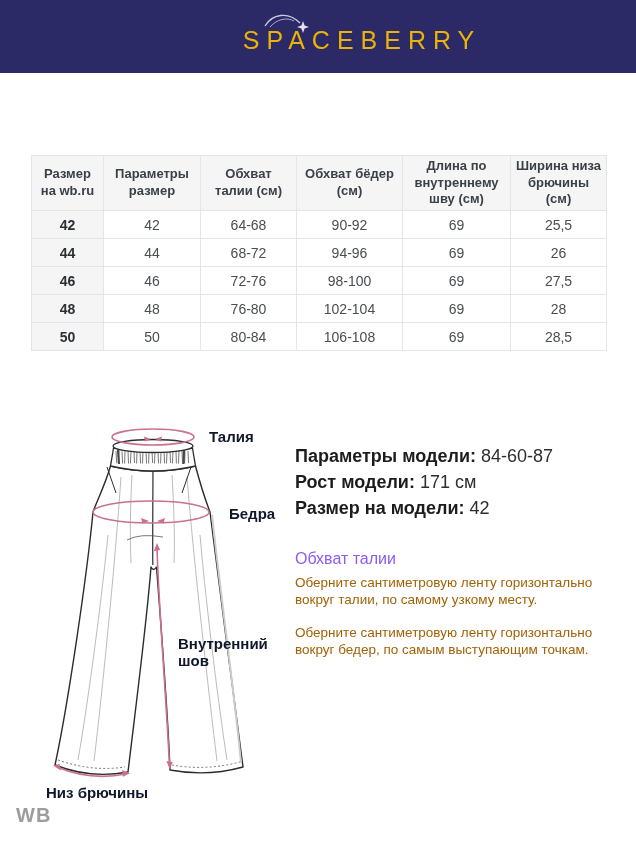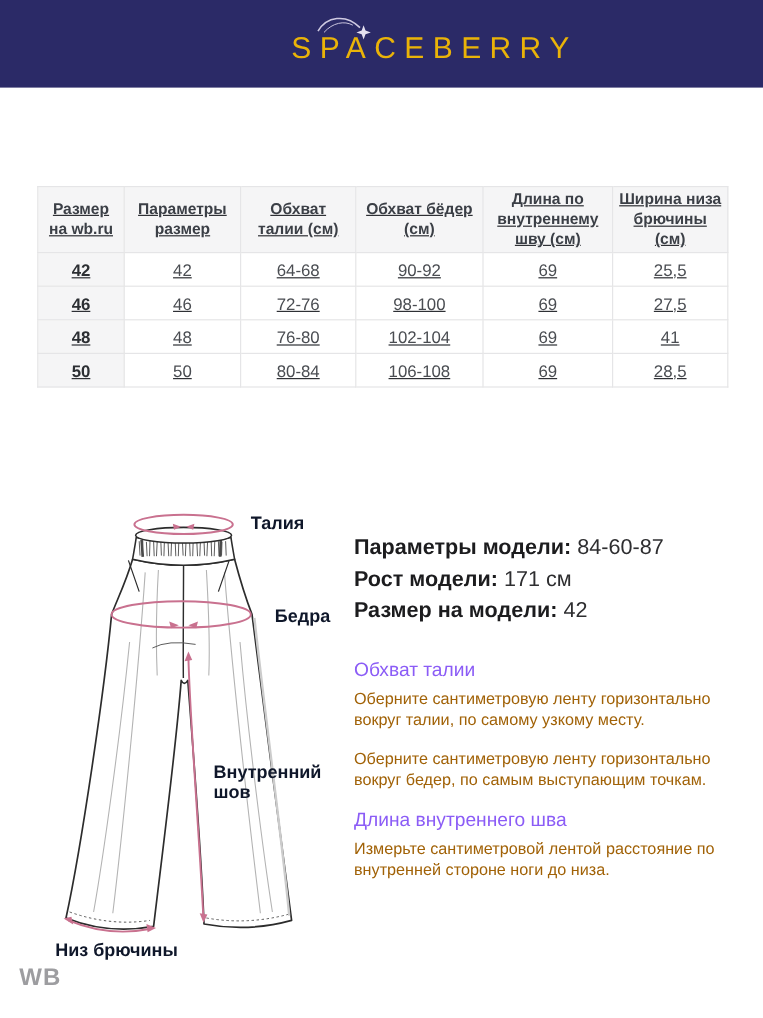--- a/index.html
+++ b/index.html
@@ -9,21 +9,21 @@
   }
   
   .brand-header{position:absolute;left:0;top:0;width:636px;height:73px;background:#2b2a67;}
   .logo-text{
     position:absolute;left:0;top:26px;width:100%;text-align:center;
     font-size:25px;letter-spacing:7px;color:#eab308;font-weight:400;padding-left:44px;
   }
   .comet{position:absolute;left:262px;top:9px;width:52px;height:27px;}
   
   .size-table{
-    position:absolute;left:31px;top:155px;width:575px;border-collapse:collapse;table-layout:fixed;text-decoration:underline;
+    position:absolute;left:31px;top:155px;width:575px;border-collapse:collapse;table-layout:fixed;
   }
   .size-table th,.size-table td{
     border:1px solid #e5e5e7;text-align:center;vertical-align:middle;padding:0 4px;box-sizing:border-box;
   }
   .size-table th{
     height:55px;background:#f5f5f6;font-size:13px;line-height:1.3;font-weight:600;color:#3b3f46;
   }
   .size-table td{height:28px;font-size:14px;font-weight:400;color:#4a4d52;background:#ffffff;}
   .size-table td.first{background:#f5f5f6;font-weight:700;color:#2c2f33;}
   
@@ -79,34 +79,42 @@
     <tbody>
       <tr>
         <td class="first">42</td>
         <td>42</td>
         <td>64-68</td>
         <td>90-92</td>
         <td>69</td>
         <td>25,5</td>
       </tr>
       <tr>
+        <td class="first">44</td>
+        <td>44</td>
+        <td>68-72</td>
+        <td>94-96</td>
+        <td>69</td>
+        <td>26</td>
+      </tr>
+      <tr>
         <td class="first">46</td>
         <td>46</td>
         <td>72-76</td>
         <td>98-100</td>
         <td>69</td>
         <td>27,5</td>
       </tr>
       <tr>
         <td class="first">48</td>
         <td>48</td>
         <td>76-80</td>
         <td>102-104</td>
         <td>69</td>
-        <td>41</td>
+        <td>28</td>
       </tr>
       <tr>
         <td class="first">50</td>
         <td>50</td>
         <td>80-84</td>
         <td>106-108</td>
         <td>69</td>
         <td>28,5</td>
       </tr>
     </tbody>
@@ -159,19 +167,15 @@
       <div class="model-line"><span class="lab">Размер на модели:</span> <span>42</span></div>
     </div>
 
     <div class="guide">
       <h3>Обхват талии</h3>
       <p>Оберните сантиметровую ленту горизонтально вокруг талии, по самому узкому месту.</p>
     </div>
     <div class="guide">
       <p>Оберните сантиметровую ленту горизонтально вокруг бедер, по самым выступающим точкам.</p>
     </div>
-    <div class="guide">
-      <h3>Длина внутреннего шва</h3>
-      <p>Измерьте сантиметровой лентой расстояние по внутренней стороне ноги до низа.</p>
-    </div>
   </div>
 
 </div>
 
 </body></html>

